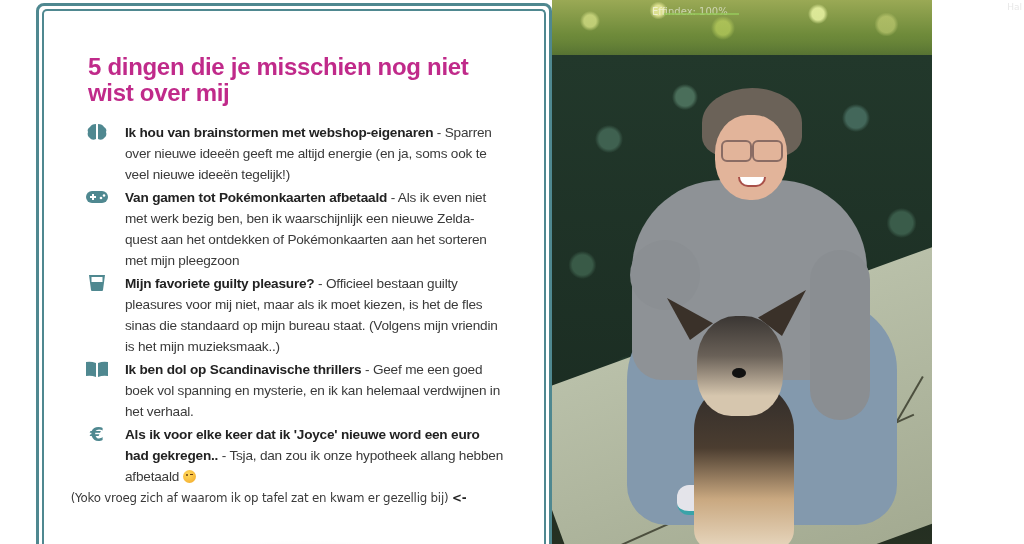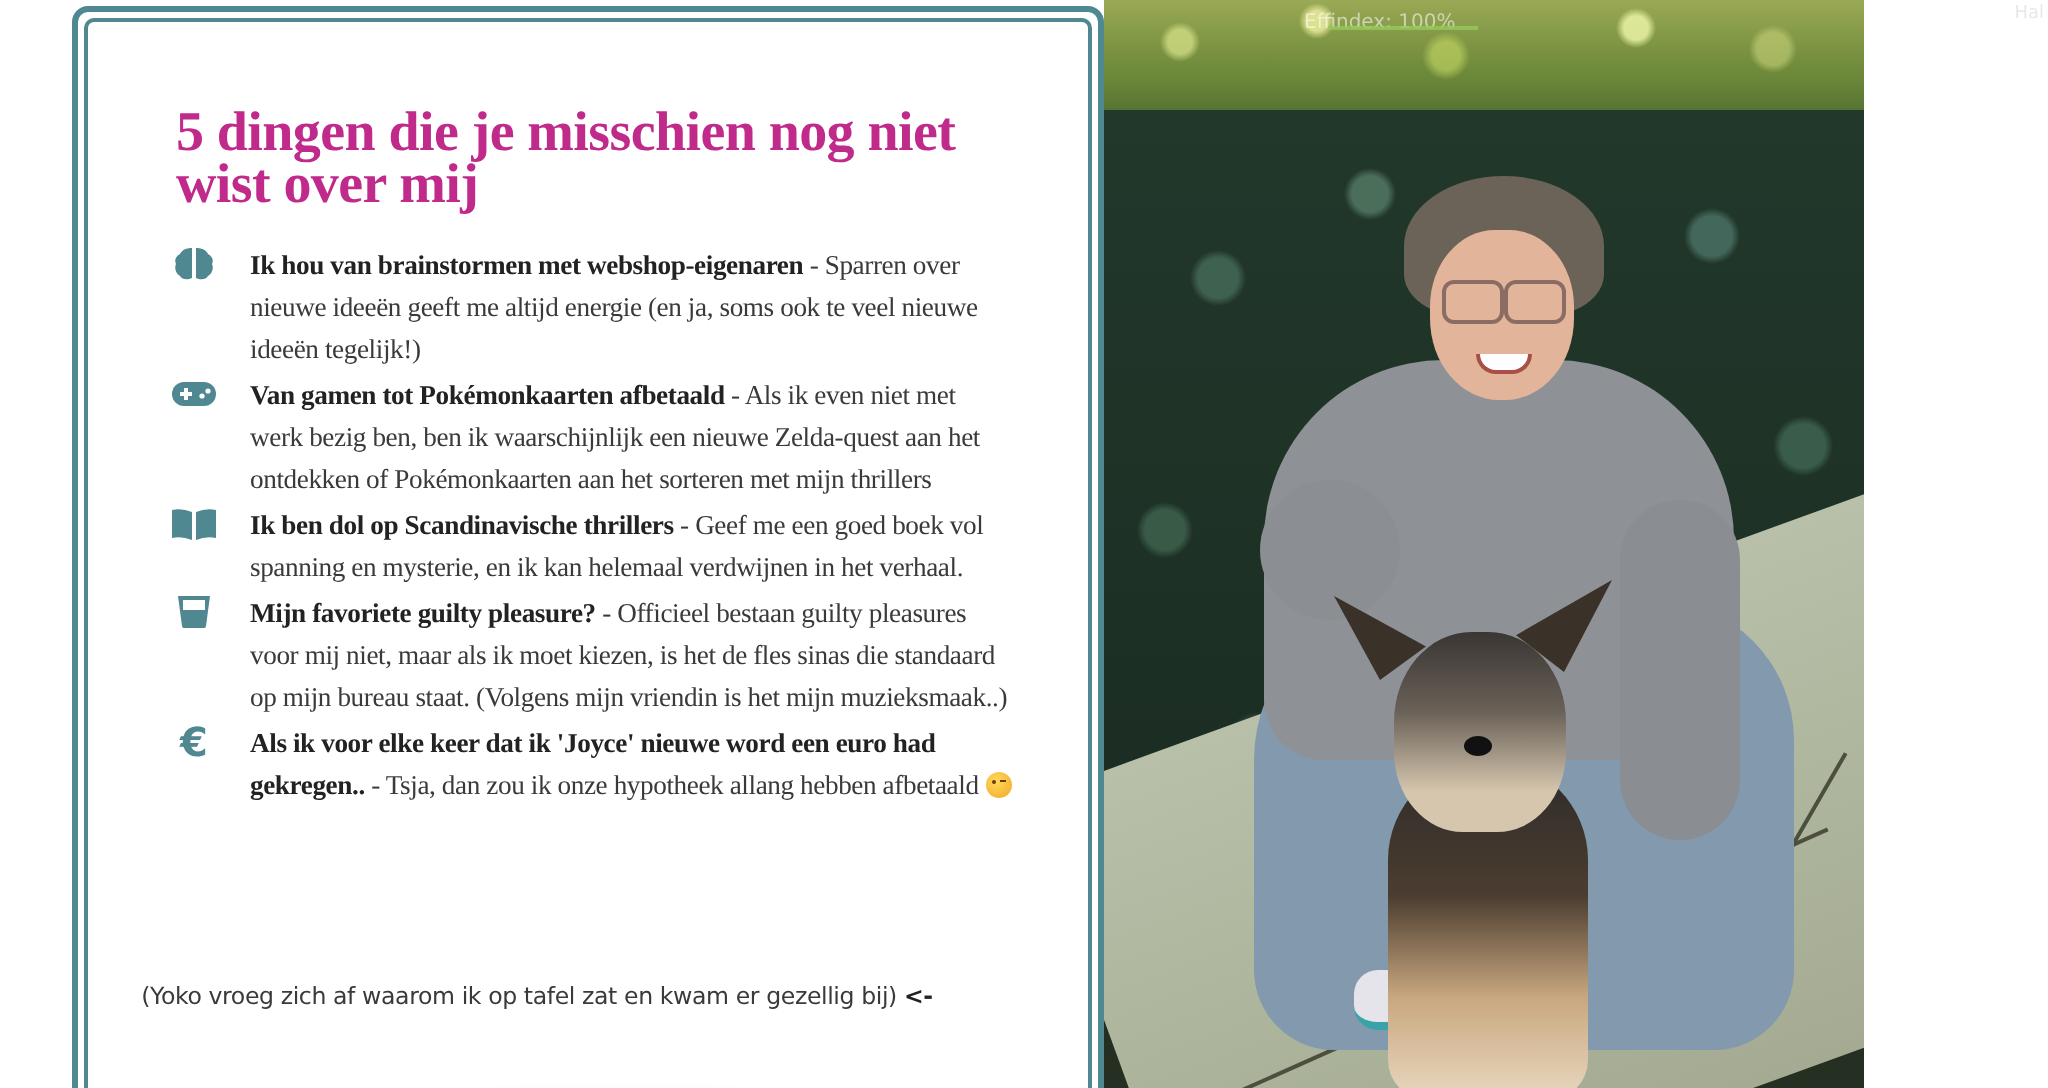--- a/index.html
+++ b/index.html
@@ -14,28 +14,28 @@
     position: absolute; left: 3px; top: 3px; right: 3px; bottom: 0;
     border: 2px solid #4f8890; border-bottom: none; border-radius: 5px 5px 0 0;
   }
   .card-shade {
     position: absolute; left: 40px; right: 14px; bottom: -20px; height: 40px;
     background: radial-gradient(ellipse at 50% 100%, rgba(0,0,0,0.10), rgba(0,0,0,0) 70%);
   }
 
   .title {
     position: absolute; left: 88px; top: 54px; width: 420px;
-    font-family: Liberation Serif, serif; font-weight: bold;
-    color: #c02a8a; font-size: 28px; line-height: 26px; letter-spacing: -0.3px;
+    font-family: Liberation Sans, sans-serif; font-weight: bold;
+    color: #c02a8a; font-size: 24px; line-height: 26px; letter-spacing: -0.3px;
   }
 
   .facts { position: absolute; left: 86px; top: 122px; width: 420px; }
   .fact { position: relative; padding-left: 39px; margin-bottom: 2px; }
   .fact-text {
-    font-family: Liberation Serif, serif; font-size: 13.6px; line-height: 21px;
+    font-family: Liberation Sans, sans-serif; font-size: 13.6px; line-height: 21px;
     color: #3a3a3a; letter-spacing: -0.2px;
   }
   .fact-text b { color: #222; font-weight: bold; }
   .fact-icon {
     position: absolute; left: 0; top: 1px; width: 22px; height: 18px;
     display: flex; align-items: center; justify-content: center; color: #4f8890;
   }
   .fact-icon svg { display: block; }
   .euro { font-family: "DejaVu Sans", sans-serif; font-size: 20px; font-weight: bold; color: #4f8890; line-height: 18px; }
   .wink {
@@ -133,41 +133,41 @@
   <div class="fact">
     <span class="fact-icon">
       <svg width="22" height="12" viewBox="0 0 22 12">
           <rect x="0" y="0" width="22" height="12" rx="6" fill="#4f8890"></rect>
           <rect x="4" y="5" width="6" height="2" fill="#fff"></rect>
           <rect x="6" y="3" width="2" height="6" fill="#fff"></rect>
           <circle cx="15" cy="7" r="1.3" fill="#fff"></circle>
           <circle cx="18" cy="4.5" r="1.3" fill="#fff"></circle>
         </svg>
     </span>
-    <div class="fact-text"><b>Van gamen tot Pokémonkaarten afbetaald</b><span> - Als ik even niet met werk bezig ben, ben ik waarschijnlijk een nieuwe Zelda-quest aan het ontdekken of Pokémonkaarten aan het sorteren met mijn thrillers</span></div>
+    <div class="fact-text"><b>Van gamen tot Pokémonkaarten afbetaald</b><span> - Als ik even niet met werk bezig ben, ben ik waarschijnlijk een nieuwe Zelda-quest aan het ontdekken of Pokémonkaarten aan het sorteren met mijn pleegzoon</span></div>
+  </div>
+
+  <div class="fact">
+    <span class="fact-icon">
+      <svg width="18" height="18" viewBox="0 0 18 18">
+          <path d="M1 1H17L15 16Q15 17 14 17H4Q3 17 3 16Z" fill="#4f8890"></path>
+          <rect x="3.5" y="3" width="11" height="5" fill="#fff"></rect>
+        </svg>
+    </span>
+    <div class="fact-text"><b>Mijn favoriete guilty pleasure?</b><span> - Officieel bestaan guilty pleasures voor mij niet, maar als ik moet kiezen, is het de fles sinas die standaard op mijn bureau staat. (Volgens mijn vriendin is het mijn muzieksmaak..)</span></div>
   </div>
 
   <div class="fact">
     <span class="fact-icon">
       <svg width="22" height="16" viewBox="0 0 22 16">
           <path d="M0 1Q5 0 10 2V16Q5 14 0 15Z" fill="#4f8890"></path>
           <path d="M22 1Q17 0 12 2V16Q17 14 22 15Z" fill="#4f8890"></path>
         </svg>
     </span>
     <div class="fact-text"><b>Ik ben dol op Scandinavische thrillers</b><span> - Geef me een goed boek vol spanning en mysterie, en ik kan helemaal verdwijnen in het verhaal.</span></div>
-  </div>
-
-  <div class="fact">
-    <span class="fact-icon">
-      <svg width="18" height="18" viewBox="0 0 18 18">
-          <path d="M1 1H17L15 16Q15 17 14 17H4Q3 17 3 16Z" fill="#4f8890"></path>
-          <rect x="3.5" y="3" width="11" height="5" fill="#fff"></rect>
-        </svg>
-    </span>
-    <div class="fact-text"><b>Mijn favoriete guilty pleasure?</b><span> - Officieel bestaan guilty pleasures voor mij niet, maar als ik moet kiezen, is het de fles sinas die standaard op mijn bureau staat. (Volgens mijn vriendin is het mijn muzieksmaak..)</span></div>
   </div>
 
   <div class="fact">
     <span class="fact-icon euro">€</span>
     <div class="fact-text"><b>Als ik voor elke keer dat ik 'Joyce' nieuwe word een euro had gekregen..</b><span> - Tsja, dan zou ik onze hypotheek allang hebben afbetaald </span><span class="wink"></span></div>
   </div>
 </div>
 
 <div class="caption"><span>(Yoko vroeg zich af waarom ik op tafel zat en kwam er gezellig bij) </span><b>&lt;-</b></div>
 

